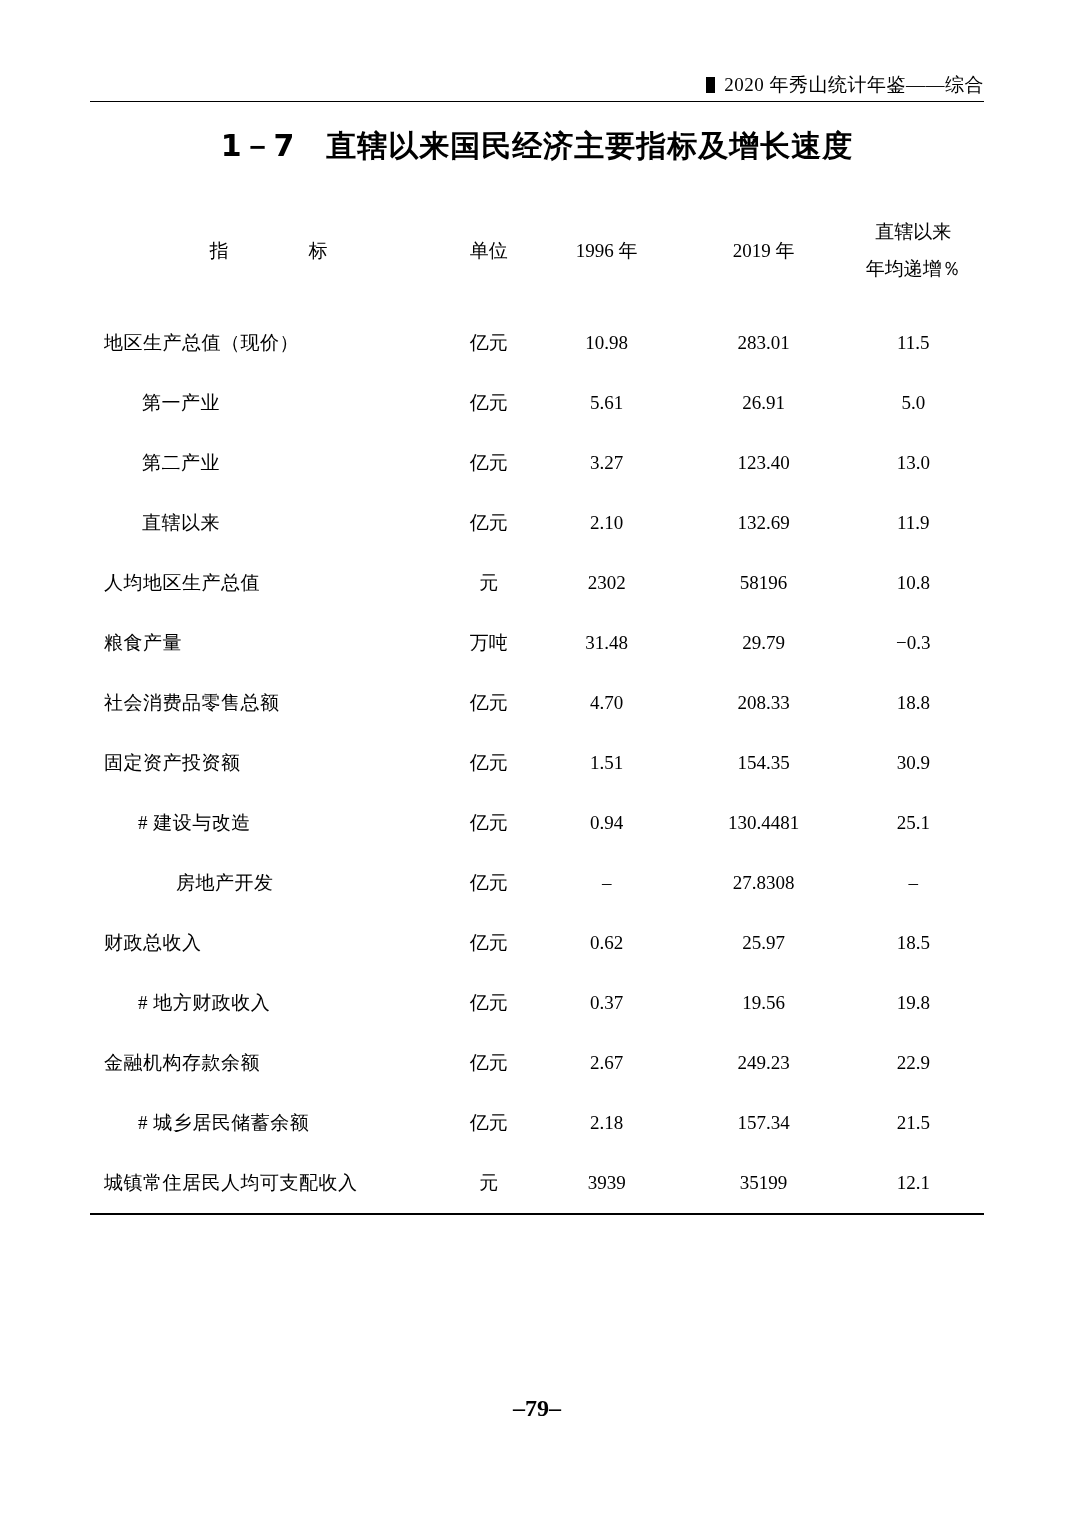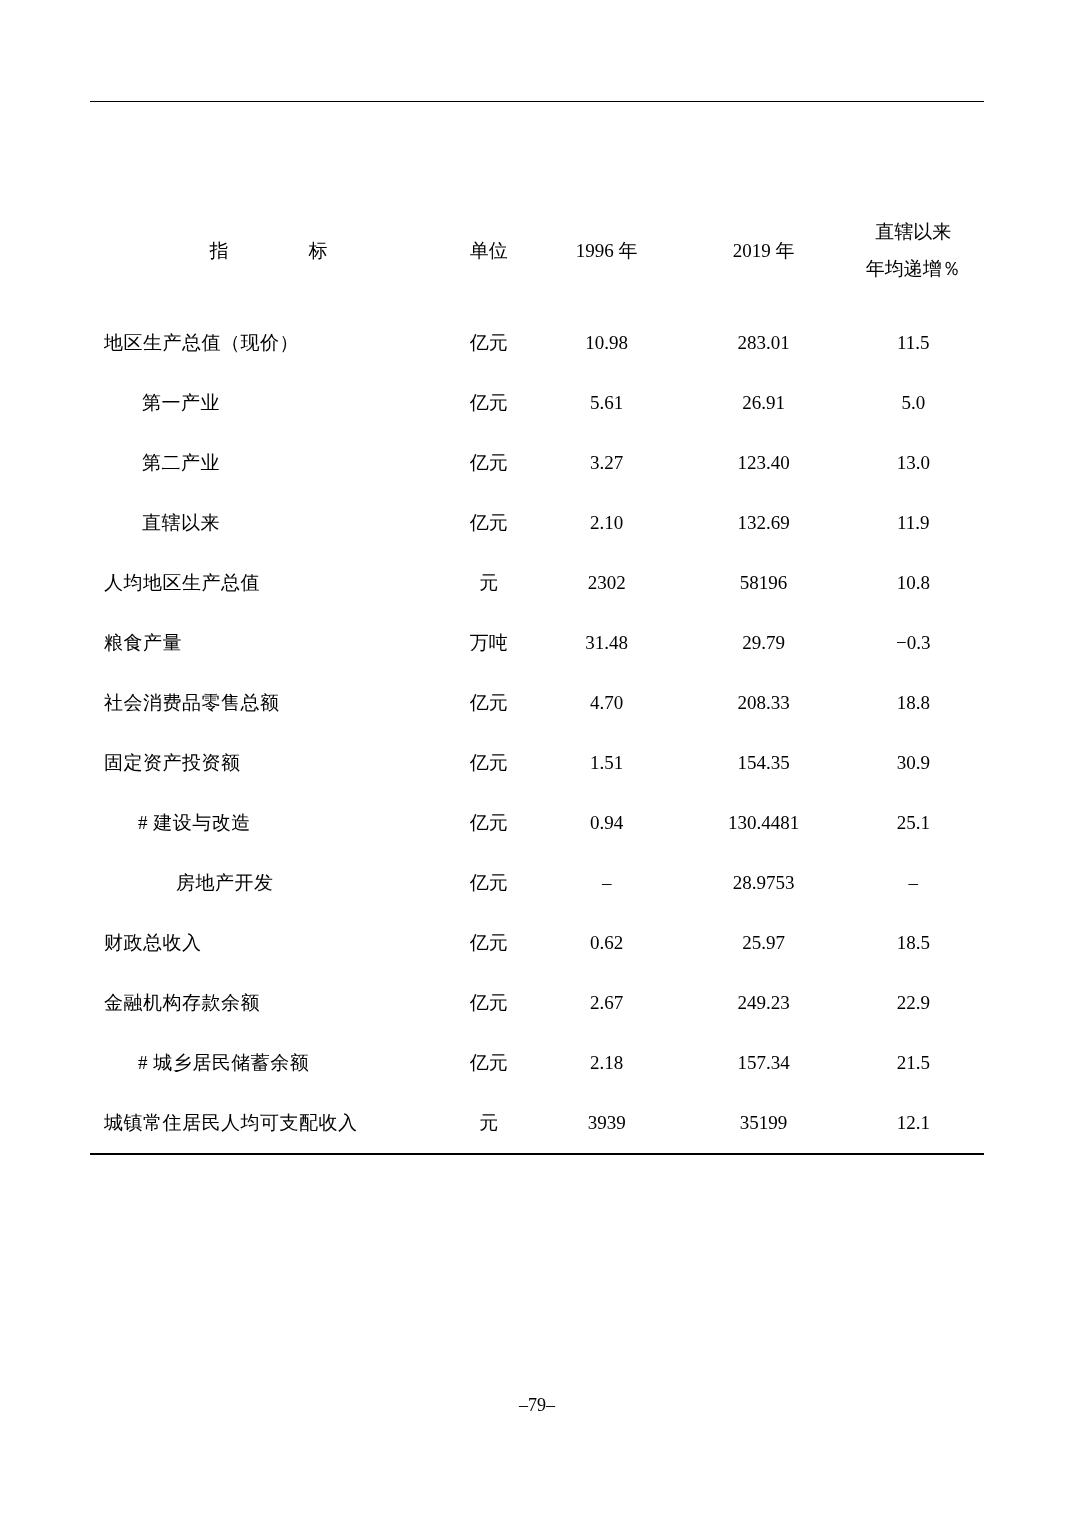--- a/index.html
+++ b/index.html
@@ -122,31 +122,39 @@
     font-family: "Liberation Serif", serif;
     font-size: 19px;
   }
   
   .footer {
     position: absolute;
     top: 1395px;
     left: 0;
     width: 1074px;
     text-align: center;
-    font-size: 18px;
+    font-size: 24px;
     font-family: "Liberation Serif", serif;
+    font-weight: bold;
   }
 </style>
 </head>
 <body>
 
 <div class="page">
 
+  <div class="header">
+    <div class="header-inner">
+      <span class="header-mark"></span>
+      <span>2020 年秀山统计年鉴——综合</span>
+    </div>
+  </div>
   <div class="header-rule"></div>
 
+  <div class="title">1－7　直辖以来国民经济主要指标及增长速度</div>
 
   <table class="main">
     <thead>
       <tr>
         <td class="c0">
           <div class="hdr-indicator">指　　标</div>
         </td>
         <td class="c1">单位</td>
         <td class="c2">1996 年</td>
         <td class="c3">2019 年</td>
@@ -219,29 +227,36 @@
           <td class="c0 ind2"># 建设与改造</td>
           <td class="c1">亿元</td>
           <td class="c2 num">0.94</td>
           <td class="c3 num">130.4481</td>
           <td class="c4 num">25.1</td>
         </tr>
         <tr>
           <td class="c0 ind3">房地产开发</td>
           <td class="c1">亿元</td>
           <td class="c2 num">–</td>
-          <td class="c3 num">28.9753</td>
+          <td class="c3 num">27.8308</td>
           <td class="c4 num">–</td>
         </tr>
         <tr>
           <td class="c0">财政总收入</td>
           <td class="c1">亿元</td>
           <td class="c2 num">0.62</td>
           <td class="c3 num">25.97</td>
           <td class="c4 num">18.5</td>
+        </tr>
+        <tr>
+          <td class="c0 ind2"># 地方财政收入</td>
+          <td class="c1">亿元</td>
+          <td class="c2 num">0.37</td>
+          <td class="c3 num">19.56</td>
+          <td class="c4 num">19.8</td>
         </tr>
         <tr>
           <td class="c0">金融机构存款余额</td>
           <td class="c1">亿元</td>
           <td class="c2 num">2.67</td>
           <td class="c3 num">249.23</td>
           <td class="c4 num">22.9</td>
         </tr>
         <tr>
           <td class="c0 ind2"># 城乡居民储蓄余额</td>

